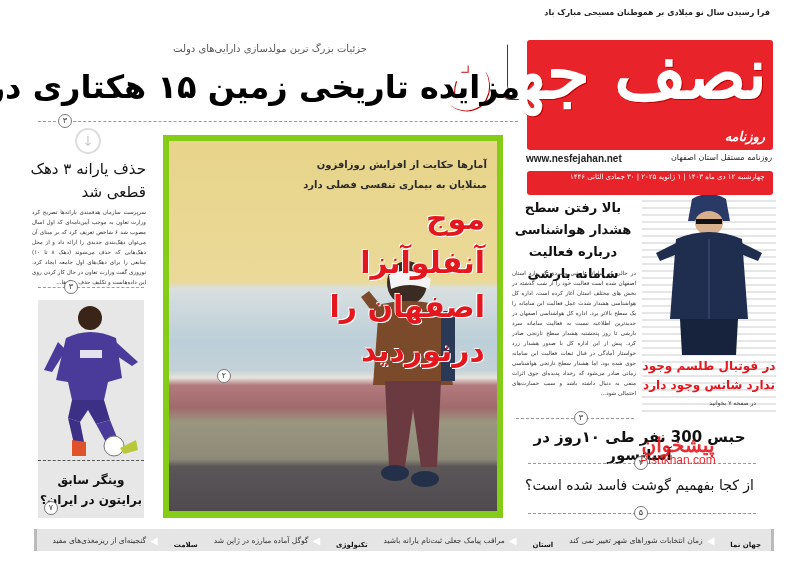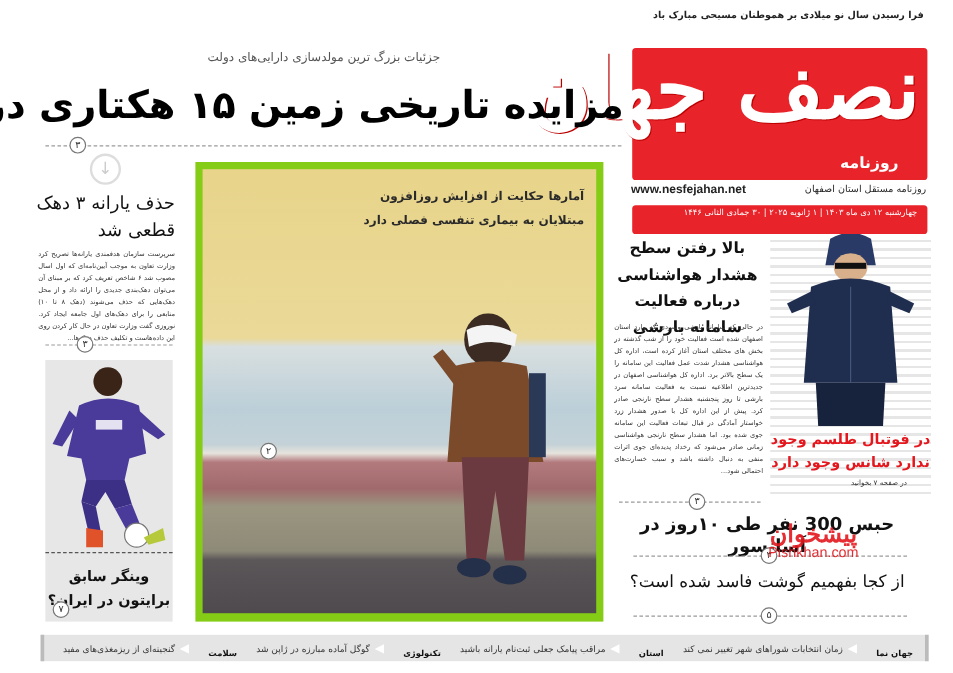--- a/index.html
+++ b/index.html
@@ -5,21 +5,21 @@
   * { box-sizing: border-box; margin: 0; padding: 0; }
   html, body { width: 794px; height: 561px; background: #ffffff; overflow: hidden; }
   body { position: relative; font-family: "DejaVu Sans", sans-serif; direction: rtl; color: #111; }
 
   .abs { position: absolute; }
 
   
   .top-note { left: 520px; top: 8px; width: 250px; font-size: 8px; text-align: right; color: #222; font-weight: bold; }
   .logo-box { left: 527px; top: 40px; width: 246px; height: 110px; background: #e8232a; border-radius: 3px; overflow: visible; }
   .logo-text { position: absolute; right: 6px; top: -8px; font-size: 70px; font-weight: bold; color: #fff; font-family: "DejaVu Serif", serif; letter-spacing: -3px; line-height: 1.2; text-shadow: 1px 1px 0 #b00; white-space: nowrap; }
-  .logo-sub { position: absolute; right: 24px; bottom: 6px; color: #fff; font-size: 13px; font-weight: bold; }
+  .logo-sub { position: absolute; right: 8px; bottom: 6px; color: #fff; font-size: 13px; font-style: italic; font-weight: bold; }
   .site-url { left: 526px; top: 153px; font-size: 10px; font-weight: bold; direction: ltr; font-family: "Liberation Sans", sans-serif; color: #222; }
   .tagline { left: 650px; top: 153px; width: 122px; font-size: 8px; text-align: right; color: #222; }
   .date-box { left: 527px; top: 171px; width: 246px; height: 24px; background: #e8232a; border-radius: 3px; color: #fff; font-size: 7px; text-align: left; line-height: 11px; padding-top: 1px; padding-left: 43px; }
 
   
   .kicker { left: 160px; top: 43px; width: 220px; text-align: center; font-size: 10px; color: #555; }
   .headline { left: 30px; top: 70px; width: 490px; font-size: 32px; font-weight: bold; text-align: right; color: #000; line-height: 1.1; letter-spacing: -1px; white-space: nowrap; }
   .rule { height: 0; border-top: 1px dashed #9a9a9a; }
   .page-ref { font-size: 8px; width: 14px; height: 14px; border: 1px solid #777; border-radius: 50%; background: #fff; text-align: center; line-height: 12px; color: #333; }
   .arrow-circle { left: 75px; top: 128px; width: 26px; height: 26px; border-radius: 50%; border: 2px solid #ddd; color: #ccc; font-size: 14px; text-align: center; line-height: 22px; }
@@ -110,20 +110,21 @@
       <ellipse cx="58" cy="22" rx="20" ry="22" fill="#3b2b22"></ellipse>
       <path d="M40 14 Q60 4 82 18 L80 28 Q60 20 42 28 Z" fill="#f4f4f4"></path>
       <path d="M30 44 Q58 36 90 44 L104 124 L24 124 Z" fill="#7a4a2a"></path>
       <path d="M30 60 L12 36 L20 30 L38 52 Z" fill="#7a4a2a"></path>
       <rect x="92" y="50" width="14" height="70" fill="#2a3a56"></rect>
       <path d="M36 120 L92 120 L88 206 L72 206 L64 148 L56 206 L40 206 Z" fill="#6a3a40"></path>
       <ellipse cx="46" cy="212" rx="14" ry="8" fill="#24304a"></ellipse>
       <ellipse cx="76" cy="218" rx="14" ry="8" fill="#24304a"></ellipse>
     </svg>
     <div class="photo-kicker">آمارها حکایت از افزایش روزافزون مبتلایان به بیماری تنفسی فصلی دارد</div>
+    <div class="photo-title">موج آنفلوآنزا اصفهان را درنوردید</div>
     <div class="photo-ref page-ref">۲</div>
   </div>
 </div>
 
 <div class="abs weather-title">بالا رفتن سطح هشدار هواشناسی درباره فعالیت سامانه بارشی</div>
 <div class="abs weather-body">در حالی که سامانه بارشی وسردی که وارد استان اصفهان شده است فعالیت خود را از شب گذشته در بخش های مختلف استان آغاز کرده است، اداره کل هواشناسی هشدار شدت عمل فعالیت این سامانه را یک سطح بالاتر برد. اداره کل هواشناسی اصفهان در جدیدترین اطلاعیه نسبت به فعالیت سامانه سرد بارشی تا روز پنجشنبه هشدار سطح نارنجی صادر کرد. پیش از این اداره کل با صدور هشدار زرد خواستار آمادگی در قبال تبعات فعالیت این سامانه جوی شده بود. اما هشدار سطح نارنجی هواشناسی زمانی صادر می‌شود که رخداد پدیده‌ای جوی اثرات منفی به دنبال داشته باشد و سبب خسارت‌های احتمالی شود...</div>
 <div class="abs rule" style="left:516px; top:418px; width:118px;"></div>
 <div class="abs page-ref" style="left:574px; top:411px;">۳</div>
 
 <div class="abs coach-box">

